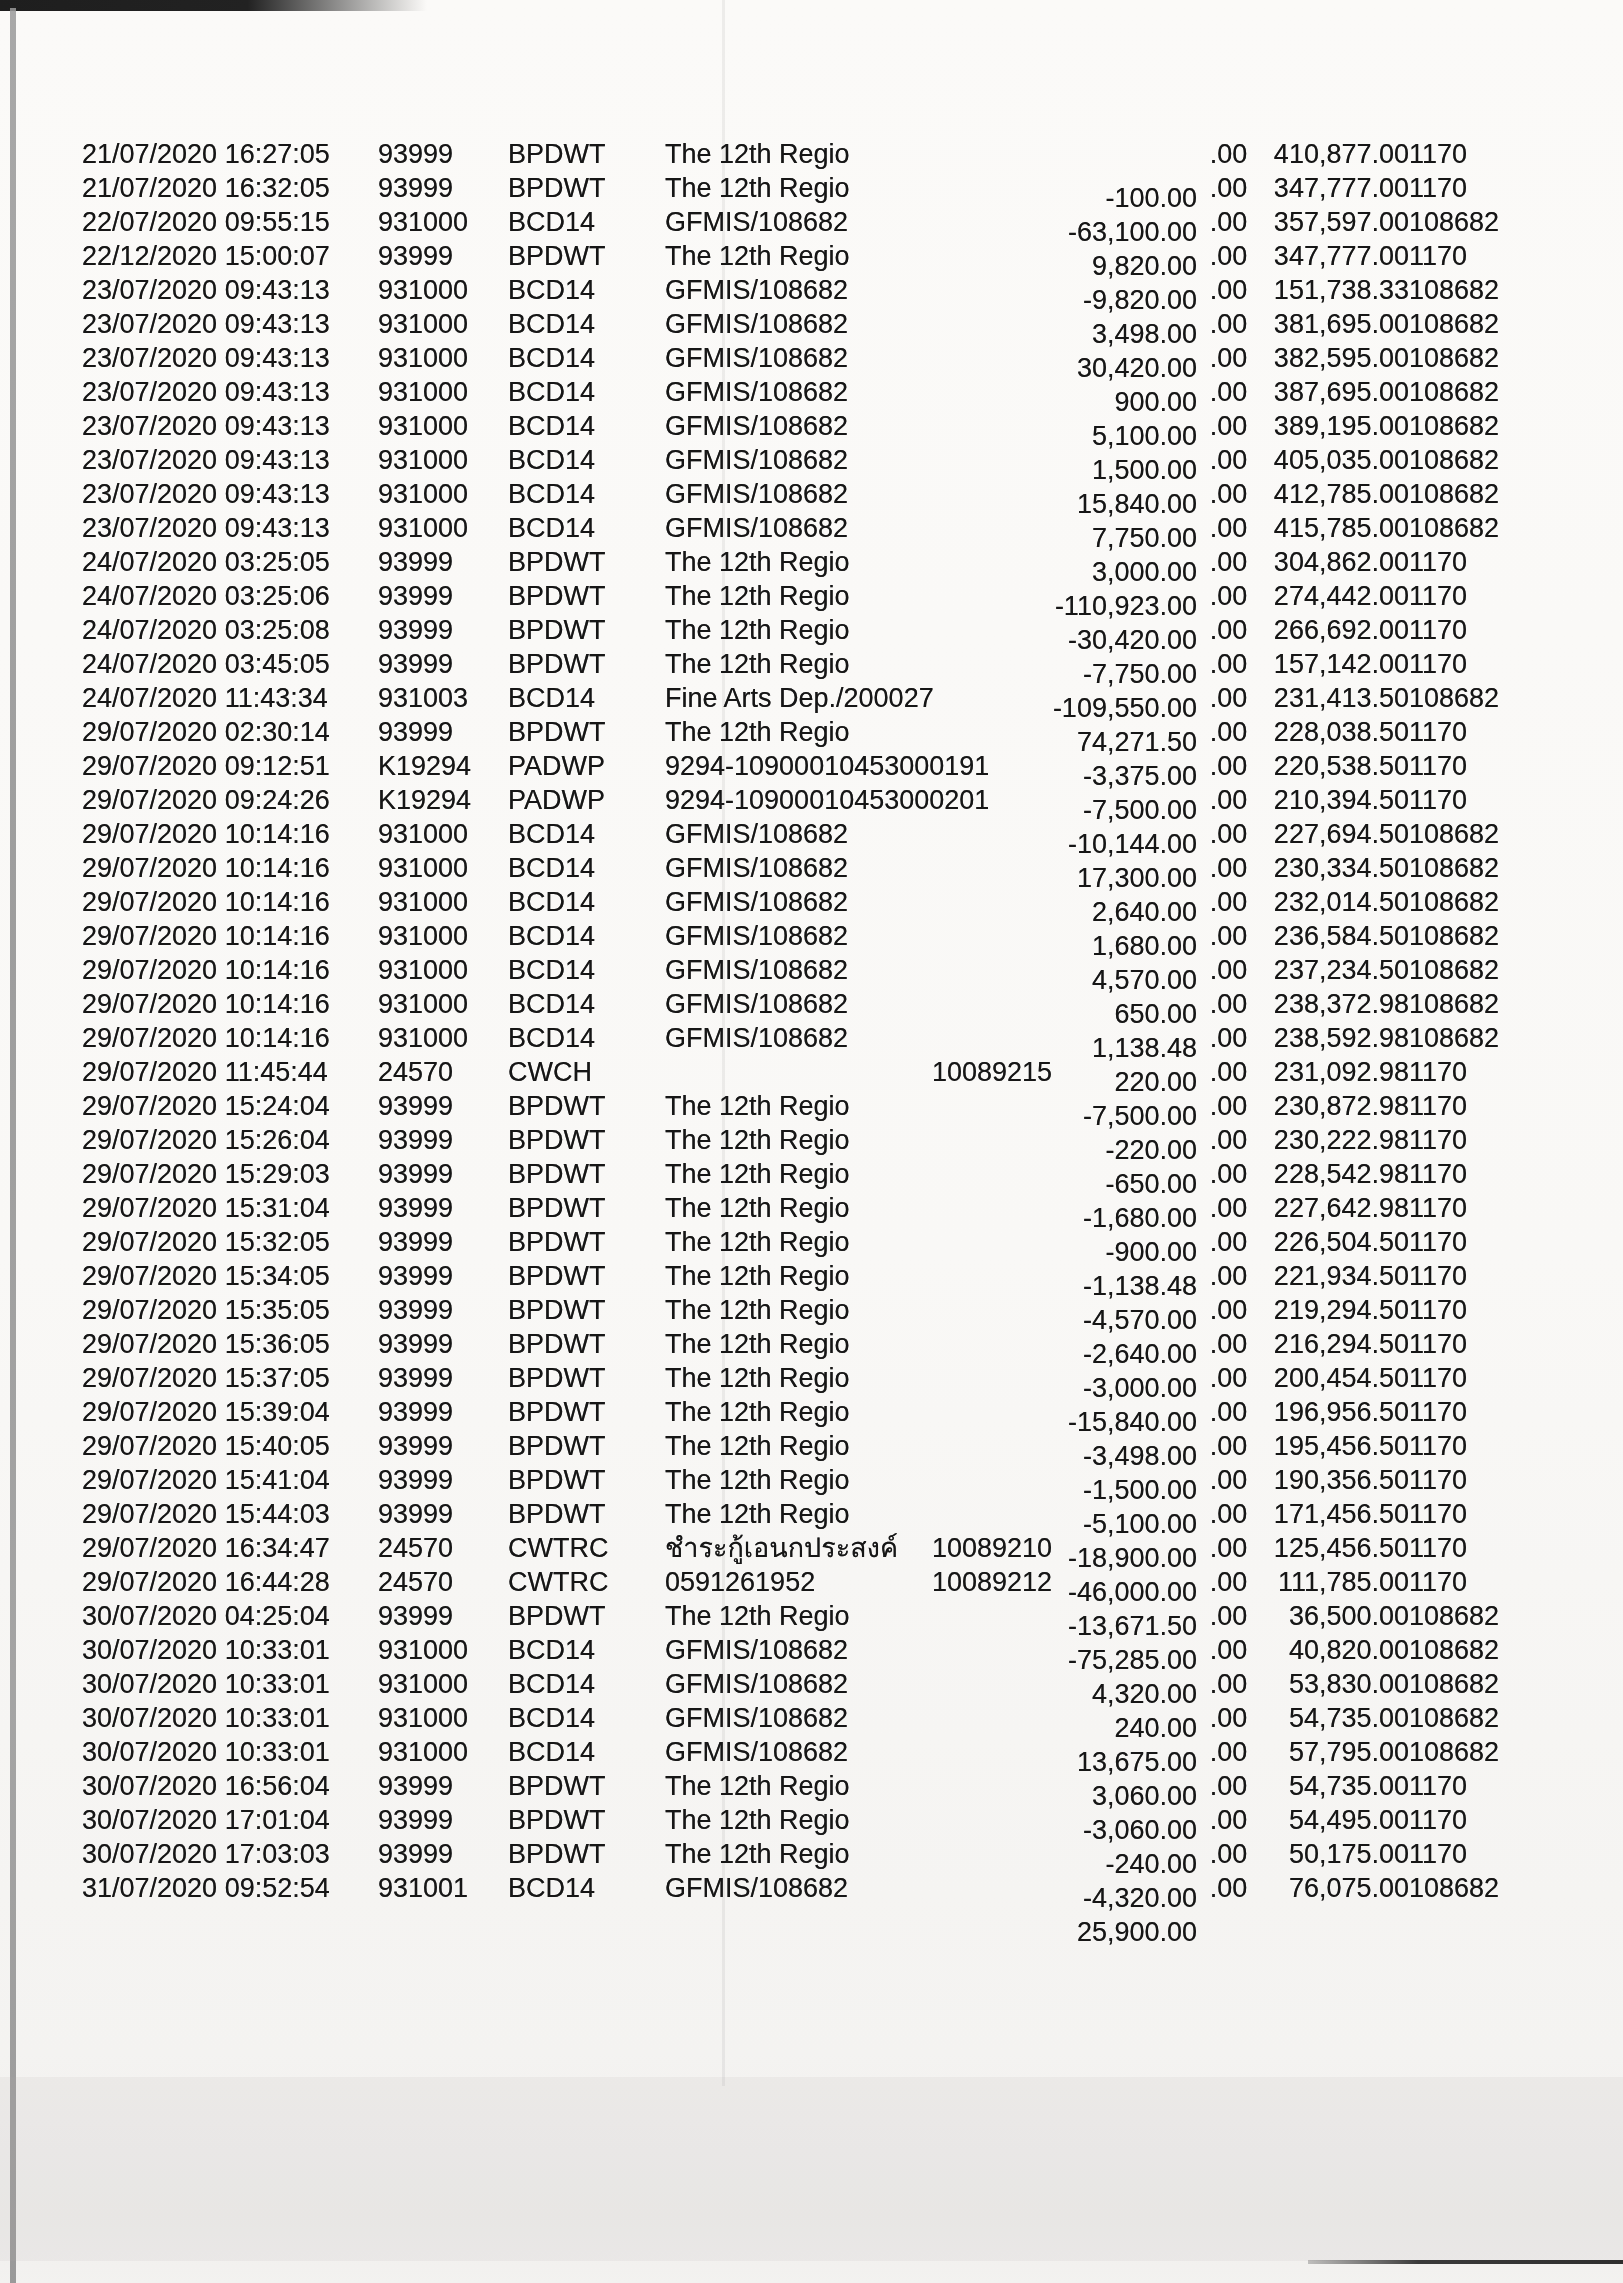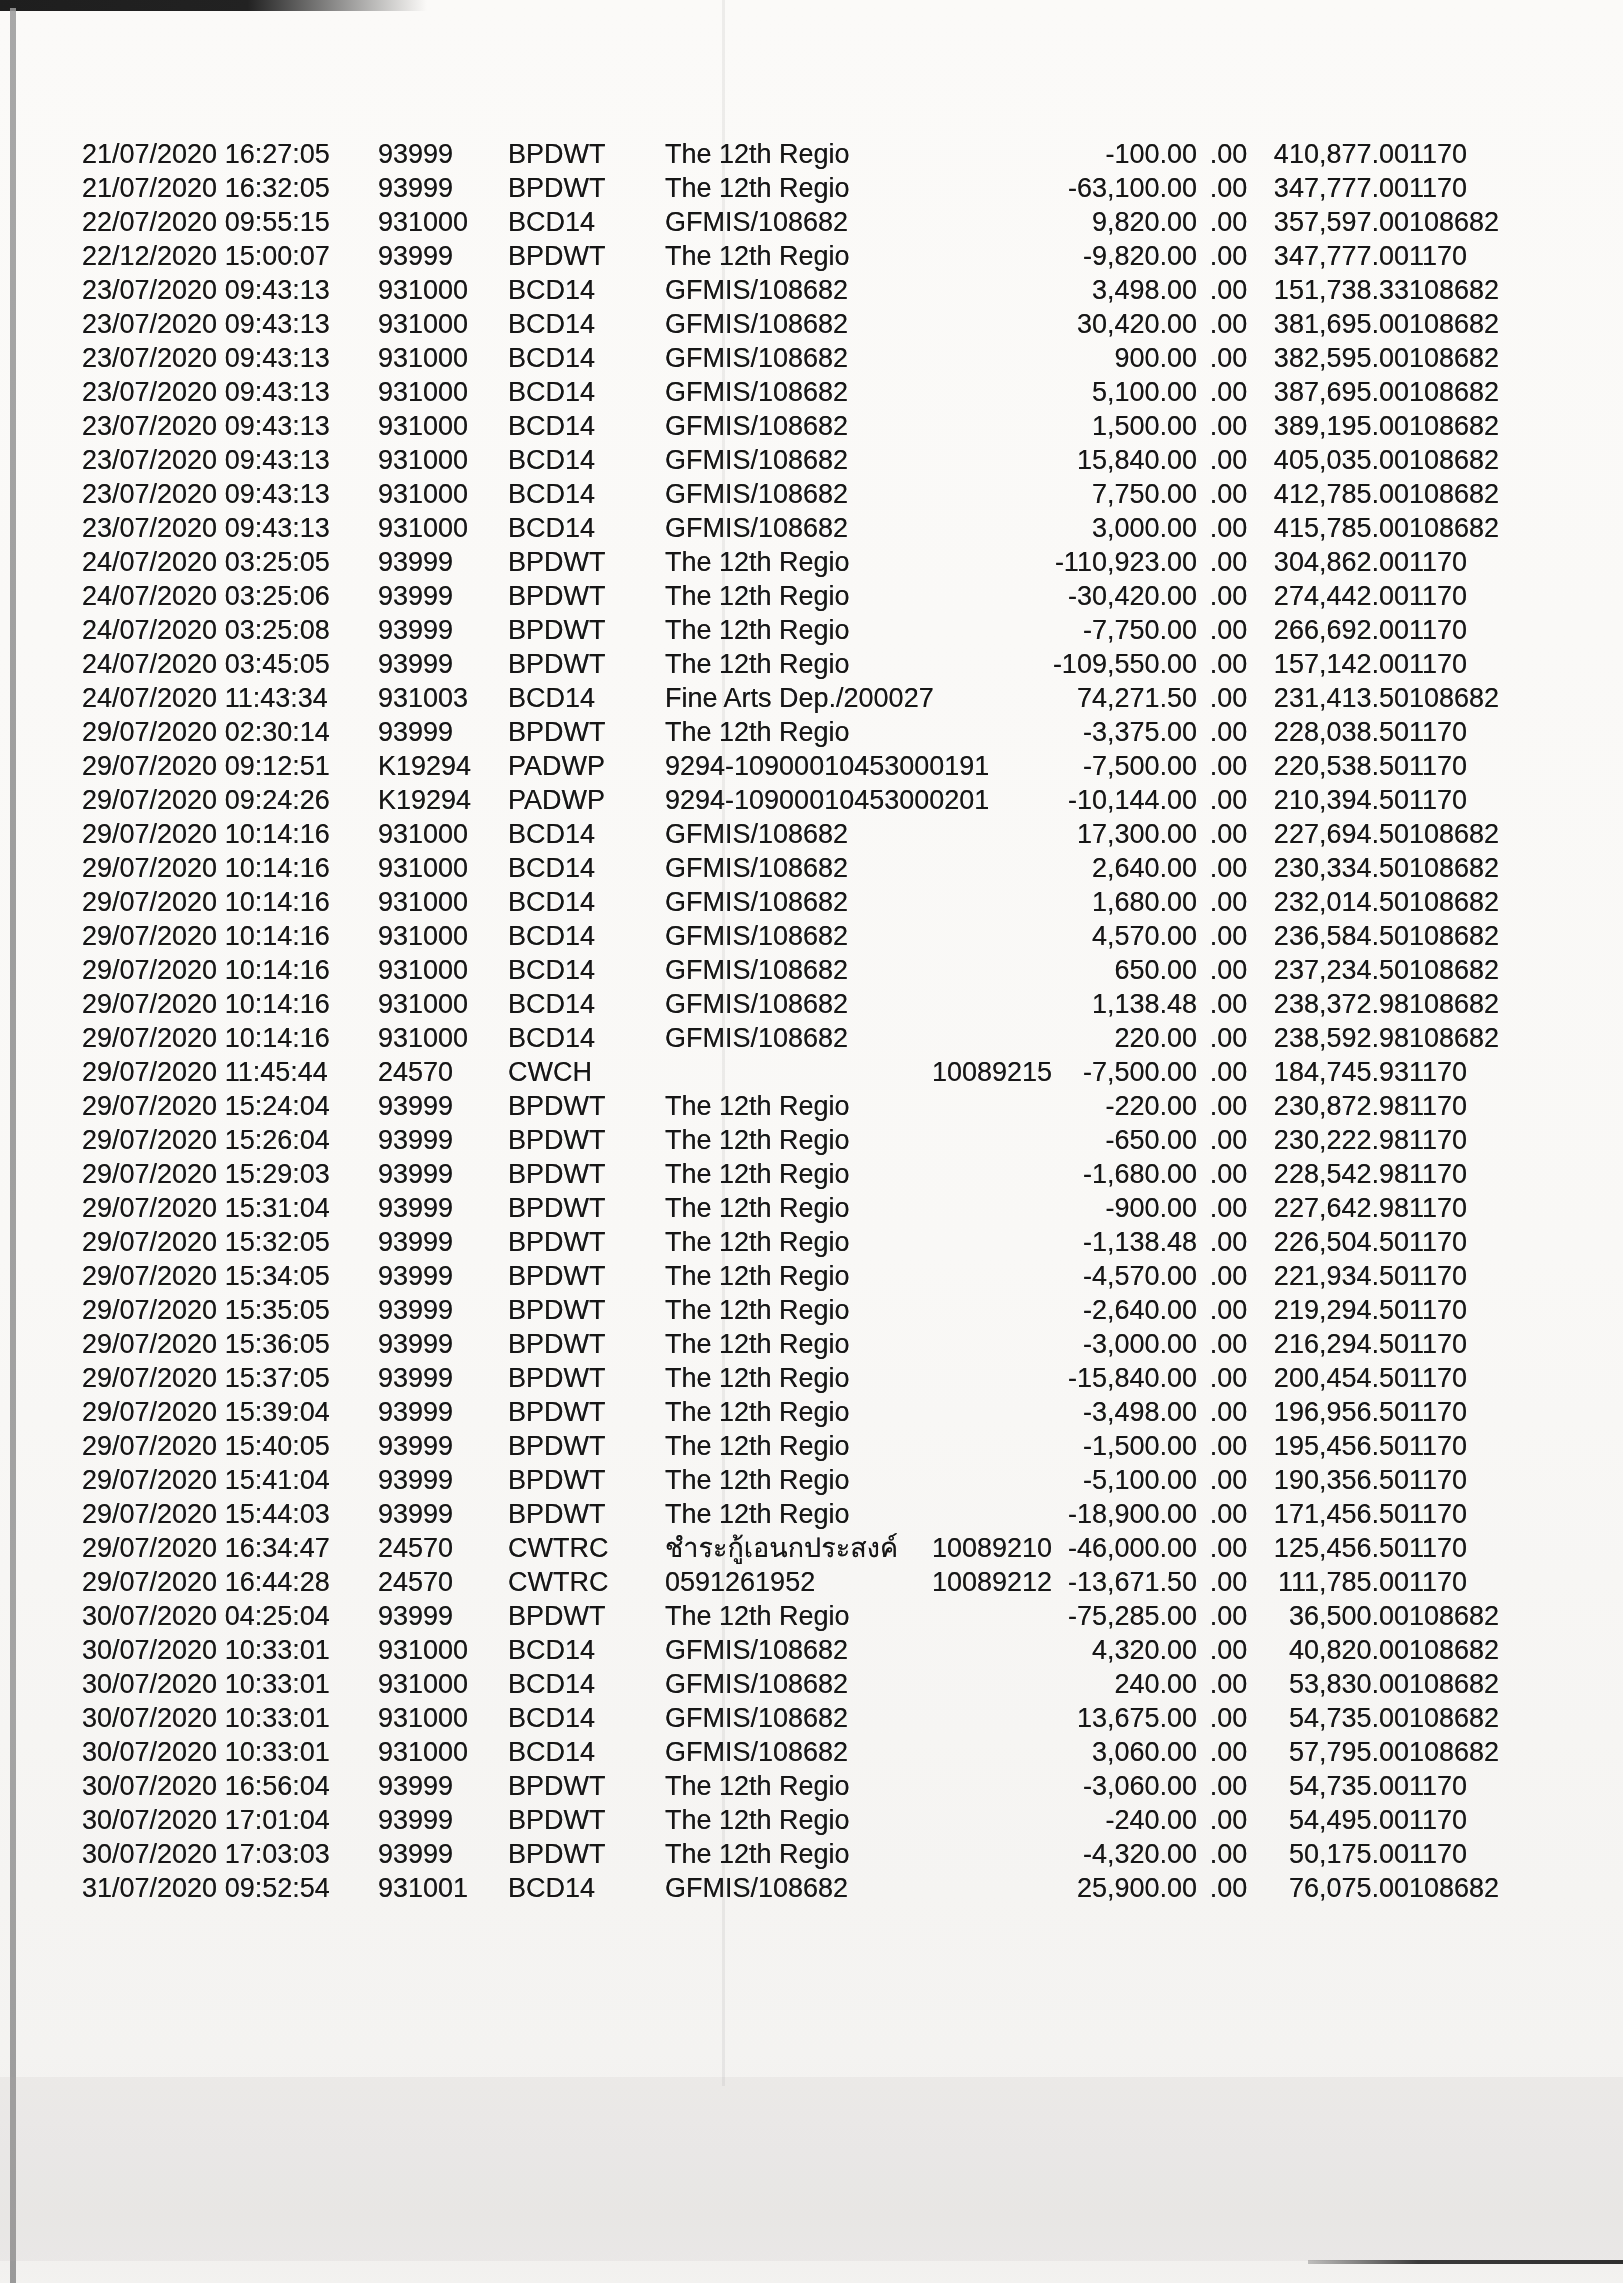--- a/index.html
+++ b/index.html
@@ -43,21 +43,21 @@
     font-size:27px;color:#161616;
     text-shadow:0 0 0.6px rgba(20,20,20,.65);
   }
   .row{position:relative;height:34px;line-height:34px;}
   .c{position:absolute;top:0;white-space:nowrap;}
   .c-dt{left:82px;}
   .c-acct{left:378px;}
   .c-type{left:508px;}
   .c-desc{left:665px;}
   .c-ref{left:932px;}
-  .c-amt{left:922px;width:275px;text-align:right;}
+  .c-amt{left:922px;width:275px;text-align:right;margin-top:44px;}
   .c-fee{left:1206px;width:45px;text-align:center;}
   .c-bal{left:1242px;width:167px;text-align:right;}
   .c-code{left:1409px;}
 </style>
 </head>
 <body>
 
 <div class="page">
 
   <div class="artifact-top-bar"></div>
@@ -393,21 +393,21 @@
       </div>
 
       <div class="row">
         <span class="c c-dt">29/07/2020 11:45:44</span>
         <span class="c c-acct">24570</span>
         <span class="c c-type">CWCH</span>
         <span class="c c-desc"></span>
         <span class="c c-ref">10089215</span>
         <span class="c c-amt">-7,500.00</span>
         <span class="c c-fee">.00</span>
-        <span class="c c-bal">184,745.93</span>
+        <span class="c c-bal">231,092.98</span>
         <span class="c c-code">1170</span>
       </div>
 
       <div class="row">
         <span class="c c-dt">29/07/2020 15:24:04</span>
         <span class="c c-acct">93999</span>
         <span class="c c-type">BPDWT</span>
         <span class="c c-desc">The 12th Regio</span>
         <span class="c c-ref"></span>
         <span class="c c-amt">-220.00</span>

